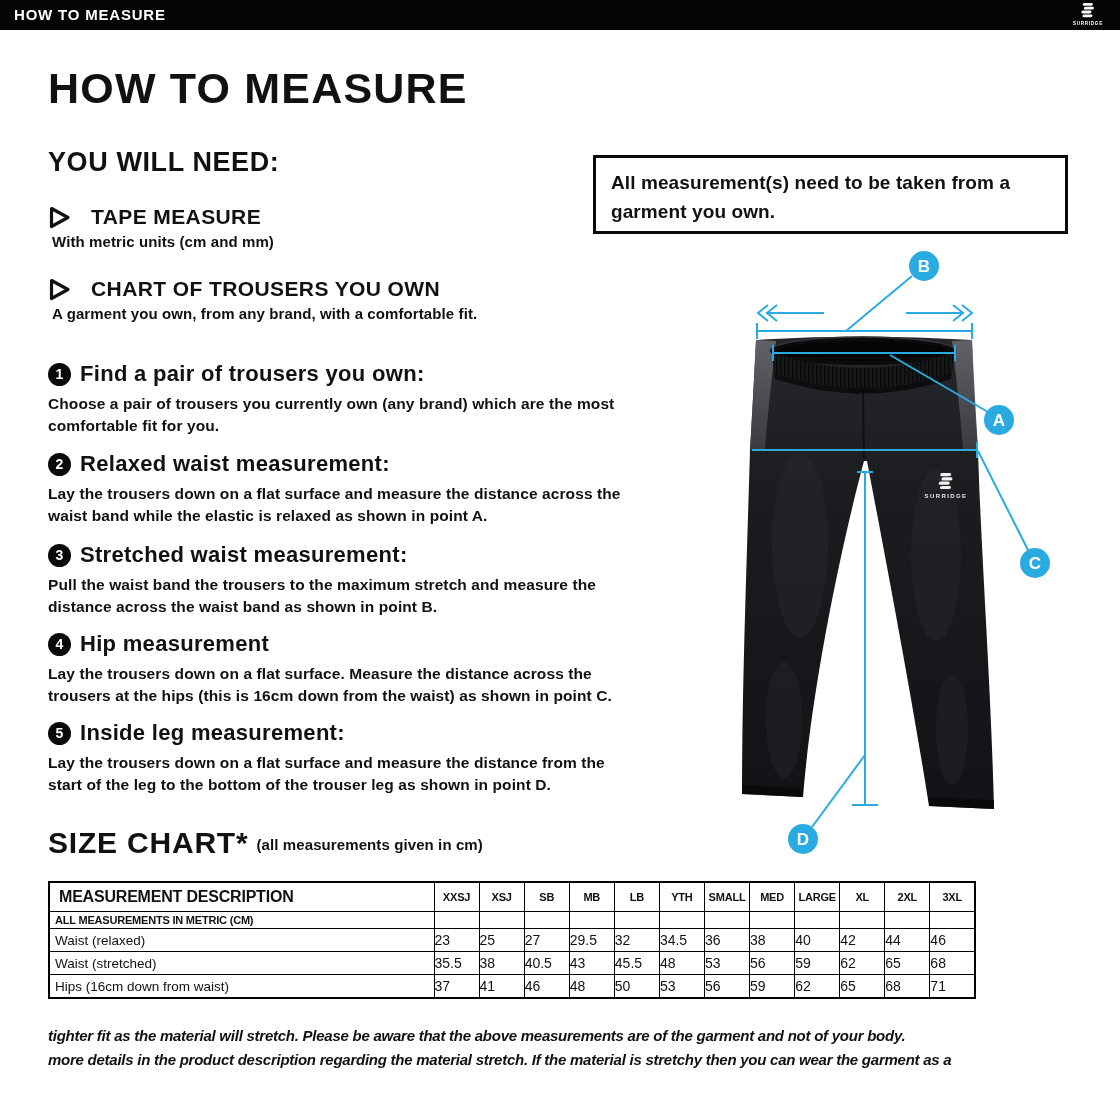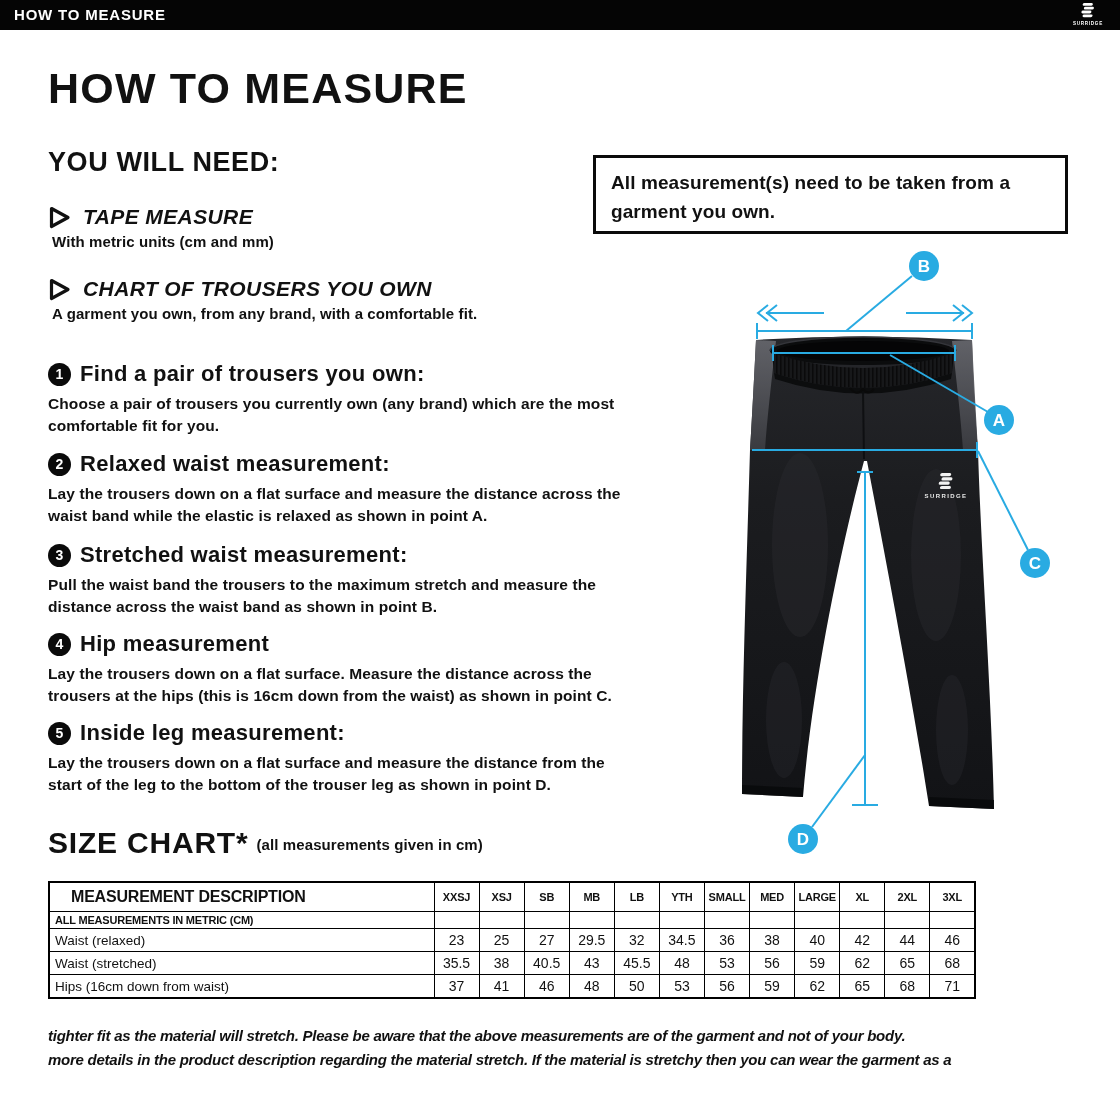--- a/index.html
+++ b/index.html
@@ -11,21 +11,21 @@
   
   .topbar{position:absolute;left:0;top:0;width:1120px;height:30px;background:#050505;}
   .topbar-title{position:absolute;left:14px;top:0;line-height:30px;color:#fff;
     font-size:15px;font-weight:800;letter-spacing:.8px;}
   .topbar-logo{position:absolute;right:8px;top:2px;width:48px;height:26px;text-align:center;}
   
   .page-title{position:absolute;left:48px;top:64px;font-size:43px;font-weight:800;letter-spacing:1.2px;}
   .ywn-heading{position:absolute;left:48px;top:147px;font-size:27px;font-weight:800;letter-spacing:.6px;}
   
   .need-item{position:absolute;left:48px;width:560px;}
-  .need-head{display:flex;align-items:center;gap:12px;font-style:italic;}
+  .need-head{display:flex;align-items:center;gap:20px;}
   .need-title{font-size:21px;font-weight:800;letter-spacing:.4px;}
   .need-desc{margin:4px 0 0 4px;font-size:15px;font-weight:700;letter-spacing:.1px;}
   
   .notice-box{position:absolute;left:593px;top:155px;width:475px;height:79px;box-sizing:border-box;
     border:3px solid #0a0a0a;padding:11px 15px;font-size:19px;font-weight:800;line-height:1.5;letter-spacing:.1px;}
   
   .step{position:absolute;left:48px;width:595px;}
   .step-head{display:flex;align-items:center;gap:9px;}
   .step-num{width:23px;height:23px;border-radius:50%;background:#0a0a0a;color:#fff;flex:0 0 23px;
     font-size:14px;font-weight:800;display:flex;align-items:center;justify-content:center;}
@@ -34,23 +34,23 @@
   
   .diagram{position:absolute;left:740px;top:245px;width:380px;height:615px;}
   
   .sizechart-head{position:absolute;left:48px;top:826px;}
   .sc-title{font-size:30px;font-weight:800;letter-spacing:.8px;}
   .sc-sub{font-size:15px;font-weight:800;margin-left:8px;position:relative;top:-3px;letter-spacing:.1px;}
   table.sz-table{position:absolute;left:48px;top:881px;width:928px;border-collapse:collapse;
     table-layout:fixed;border:2px solid #000;}
   .sz-table td,.sz-table th{border:1px solid #000;padding:0;overflow:hidden;white-space:nowrap;}
   .sz-table th{height:28px;font-size:11px;font-weight:800;letter-spacing:-.2px;text-align:center;}
-  .sz-table th.desc-col{text-align:left;padding-left:21px;font-size:16px;}
+  .sz-table th.desc-col{text-align:left;padding-left:9px;font-size:16px;}
   .sz-table tr.metric-row td{height:16px;font-size:11px;font-weight:800;text-align:left;padding-left:5px;letter-spacing:-.2px;}
-  .sz-table tr.data-row td{height:22px;font-size:14px;font-weight:400;text-align:center;}
+  .sz-table tr.data-row td{height:22px;font-size:14px;font-weight:400;}
   .sz-table tr.data-row td.row-label{text-align:left;padding-left:5px;font-size:13.5px;}
   
   .footnote{position:absolute;left:48px;top:1024px;width:1040px;
     font-size:15px;font-weight:700;font-style:italic;line-height:1.62;letter-spacing:-.25px;}
   .footnote div{white-space:nowrap;}
 </style>
 </head>
 <body>
 
 <div class="topbar">

